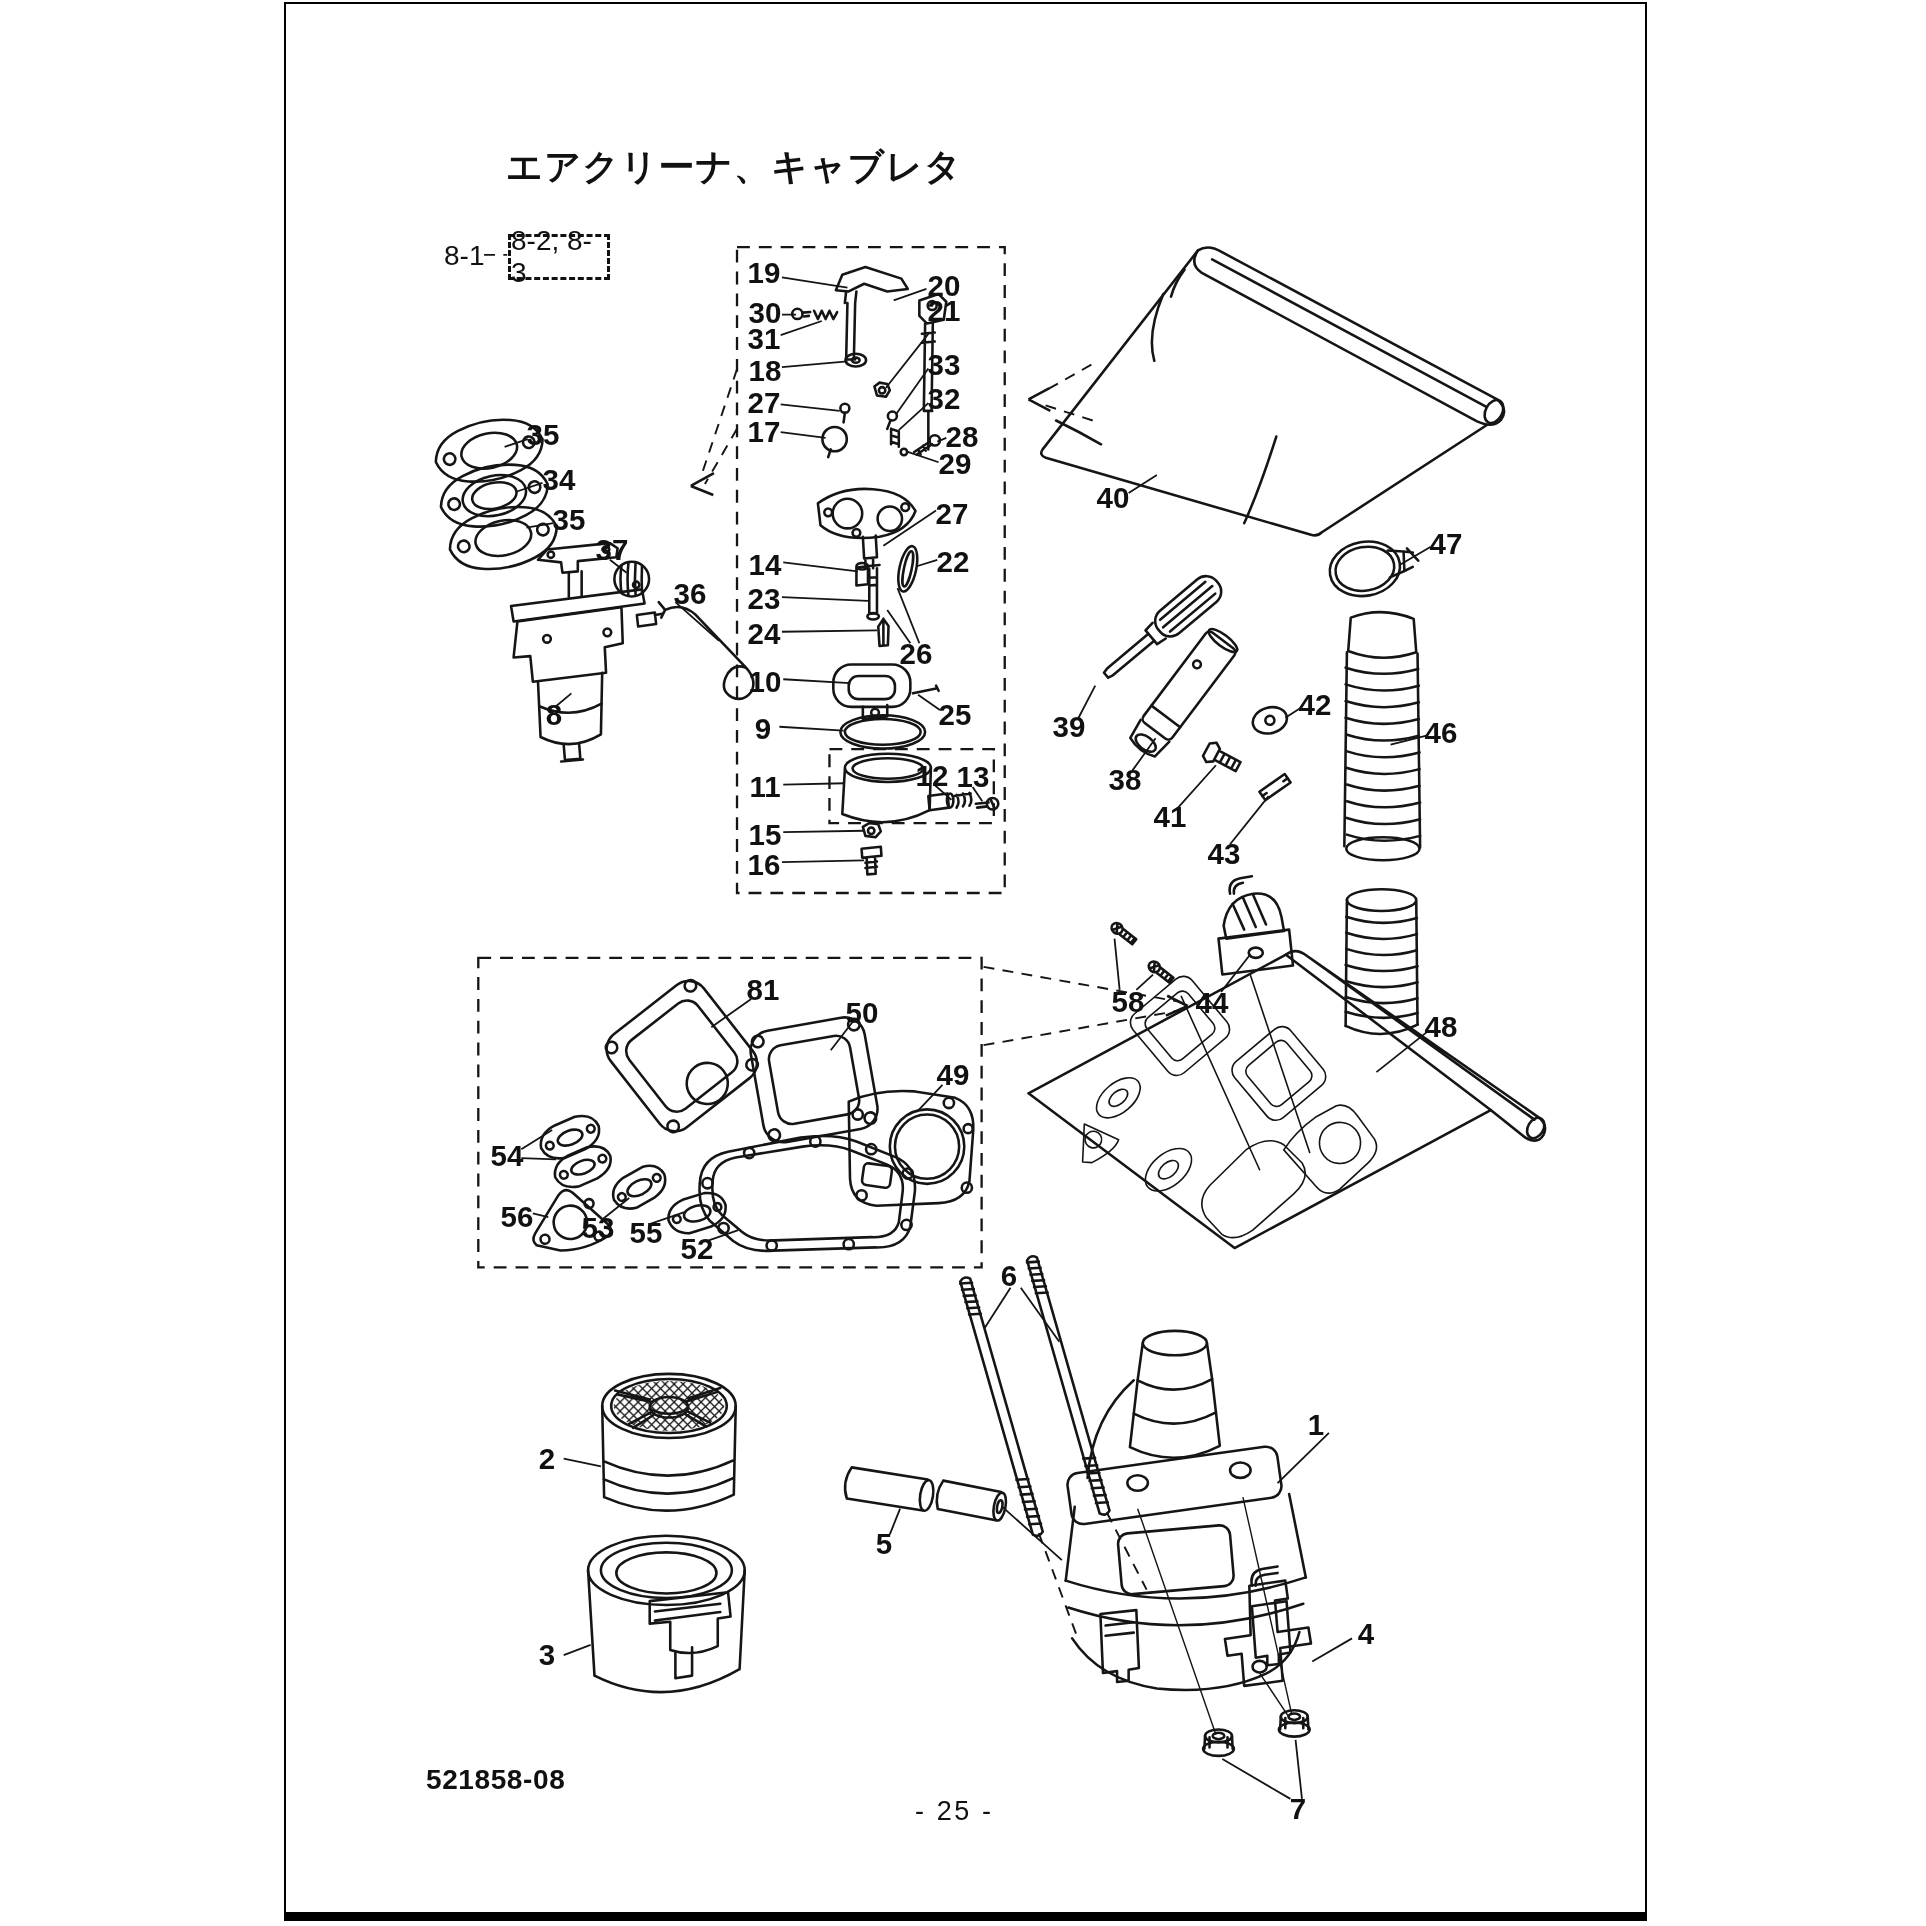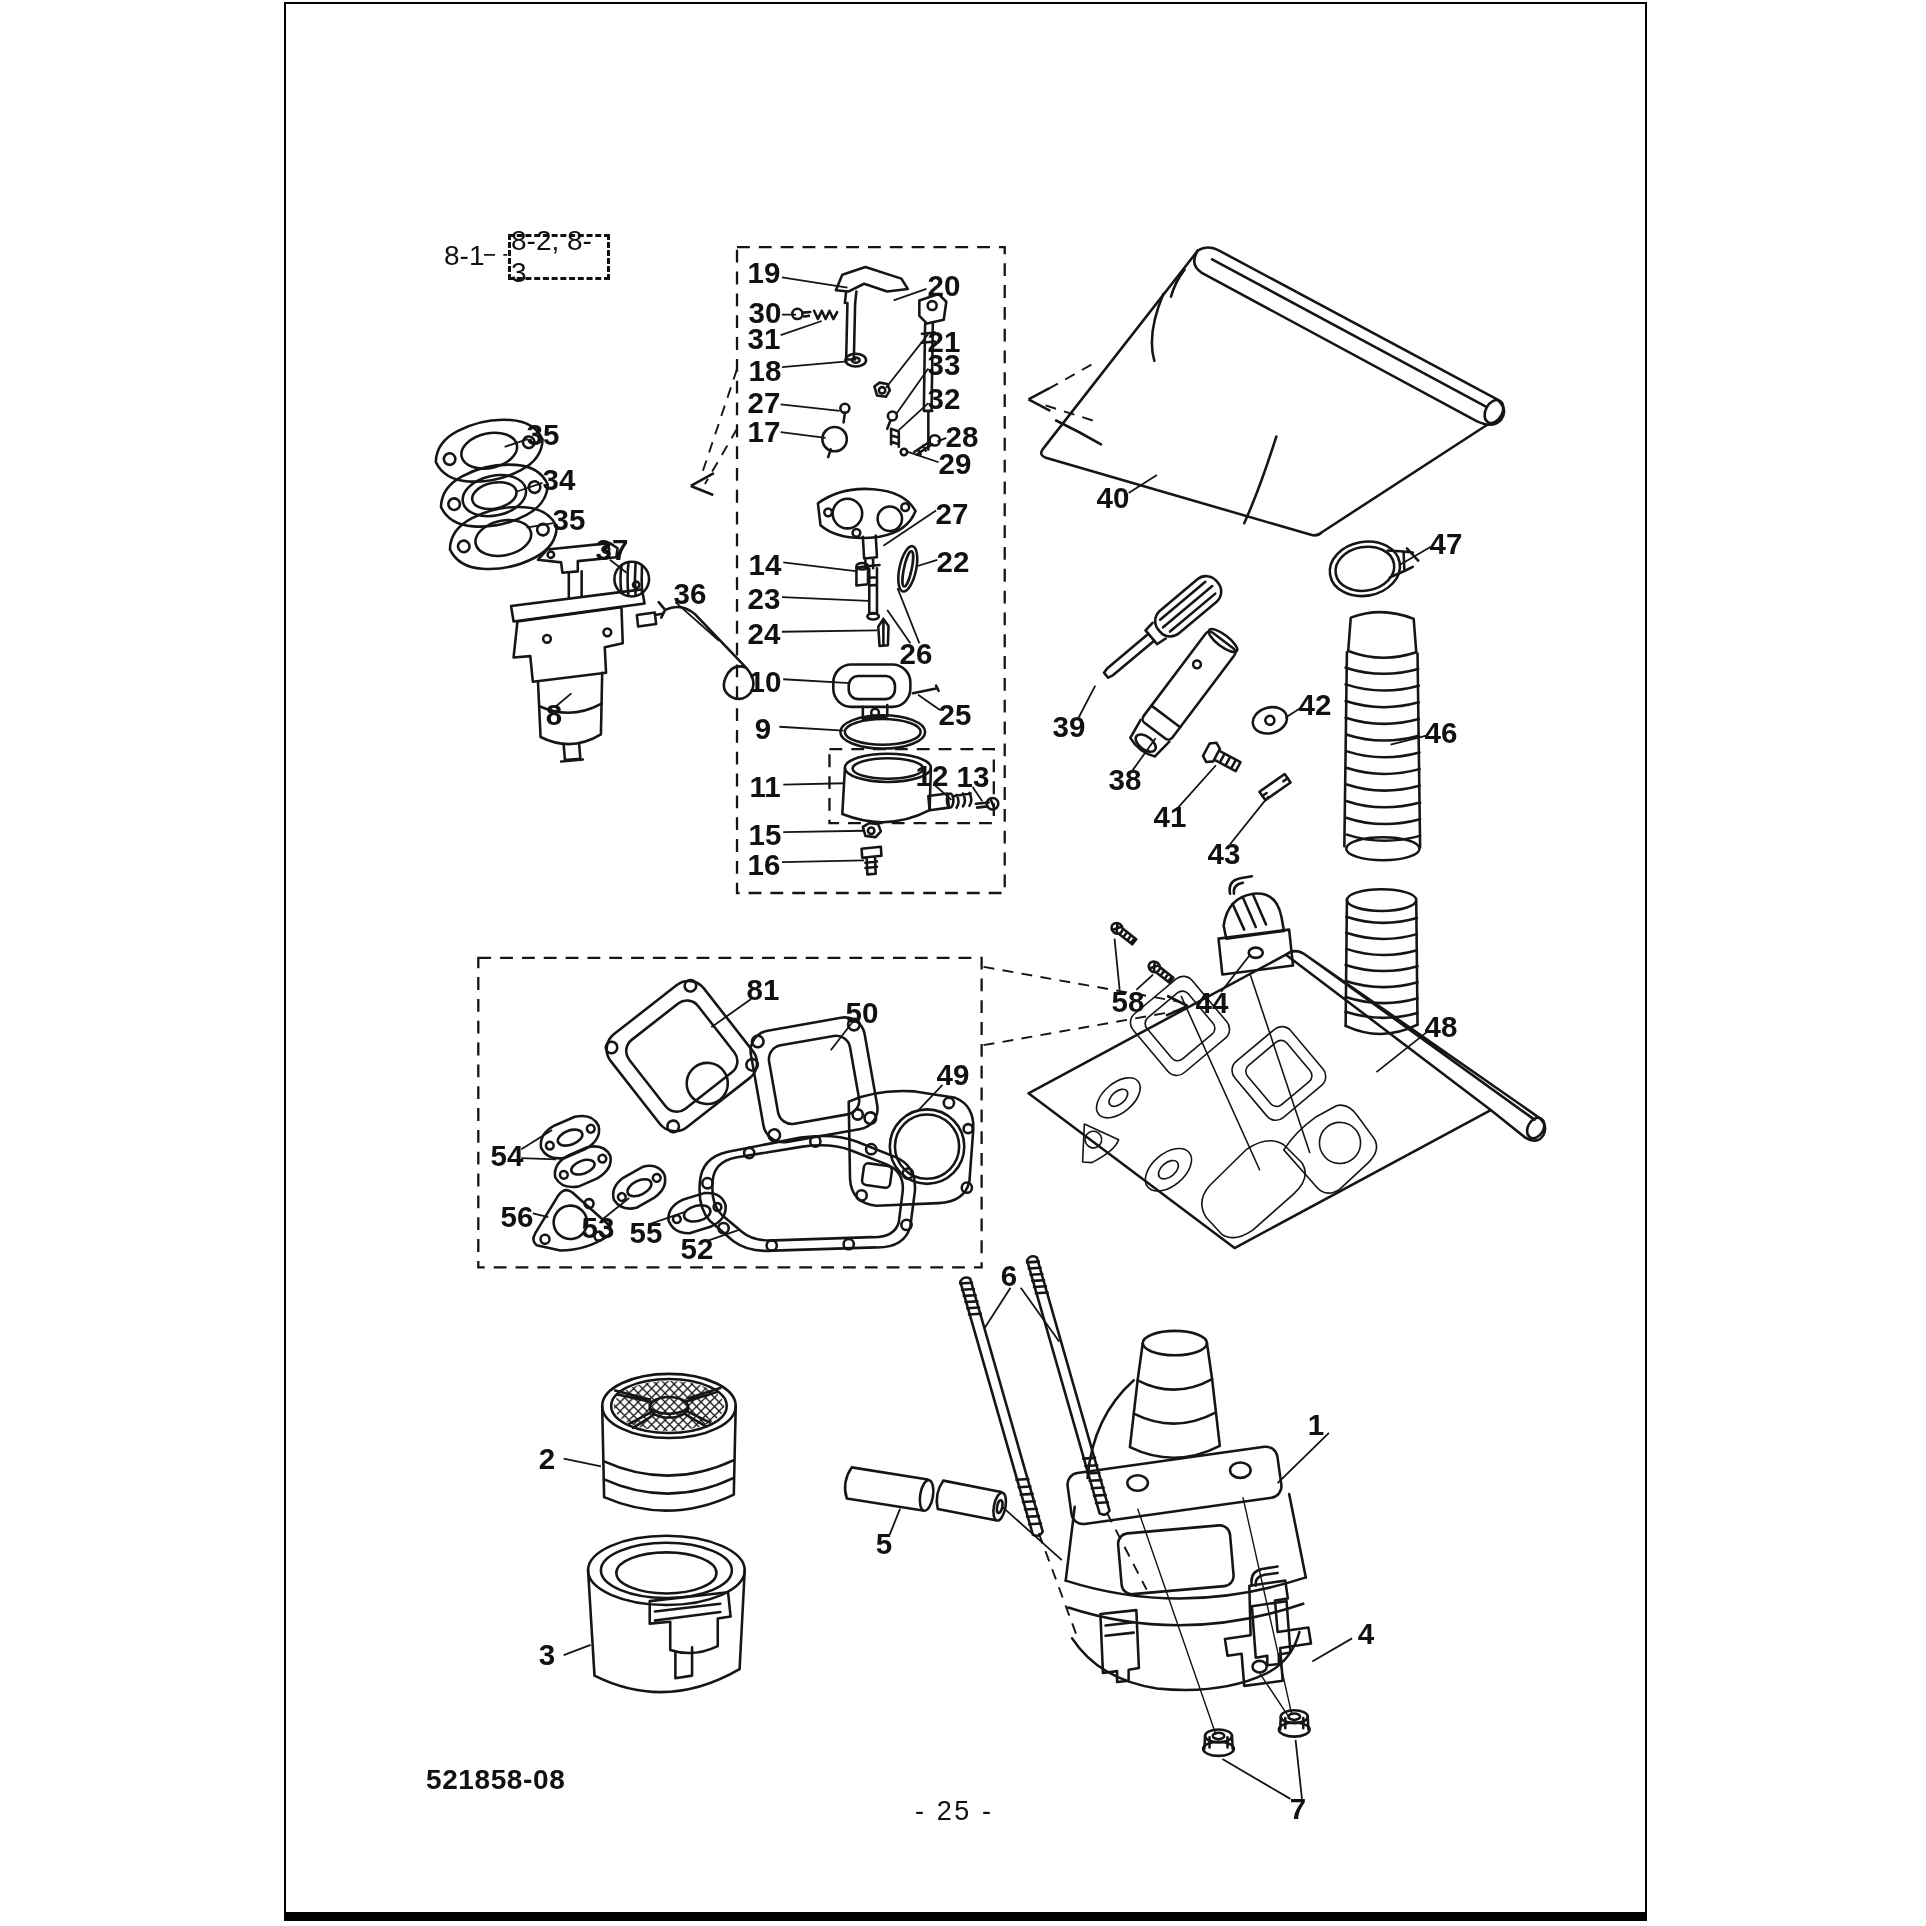--- a/index.html
+++ b/index.html
@@ -18,20 +18,21 @@
   .pnum{font-size:27px;font-weight:400;letter-spacing:2.6px;}
   svg{position:absolute;left:0;top:0;}
   .ln{stroke:#151515;fill:none;}
 </style>
 </head>
 <body>
 
 <div class="page">
   <div class="frame"></div>
 
+  <div class="abs title" style="left:506px;top:143px;">エアクリーナ、キャブレタ</div>
 
   <div class="abs ref" style="left:444px;top:240px;">8-1</div>
   <div class="refbox">
     <span class="ref">8-2, 8-3</span>
   </div>
 
   <div class="abs foot" style="left:426px;top:1764px;">521858-08</div>
   <div class="abs pnum" style="left:915px;top:1796px;">- 25 -</div>
 
   <svg width="1926" height="1926" viewBox="0 0 3000 3000">
@@ -510,21 +511,21 @@
       <div class="co" style="left: 765px; top: 787px;">11</div>
       <div class="co" style="left: 932px; top: 776px;">12</div>
       <div class="co" style="left: 973px; top: 777px;">13</div>
       <div class="co" style="left: 765px; top: 565px;">14</div>
       <div class="co" style="left: 765px; top: 835px;">15</div>
       <div class="co" style="left: 764px; top: 865px;">16</div>
       <div class="co" style="left: 764px; top: 432px;">17</div>
       <div class="co" style="left: 765px; top: 371px;">18</div>
       <div class="co" style="left: 764px; top: 273px;">19</div>
       <div class="co" style="left: 944px; top: 286px;">20</div>
-      <div class="co" style="left: 944px; top: 342px;">21</div>
+      <div class="co" style="left: 944px; top: 311px;">21</div>
       <div class="co" style="left: 953px; top: 562px;">22</div>
       <div class="co" style="left: 764px; top: 599px;">23</div>
       <div class="co" style="left: 764px; top: 634px;">24</div>
       <div class="co" style="left: 955px; top: 715px;">25</div>
       <div class="co" style="left: 916px; top: 654px;">26</div>
       <div class="co" style="left: 764px; top: 403px;">27</div>
       <div class="co" style="left: 952px; top: 514px;">27</div>
       <div class="co" style="left: 962px; top: 437px;">28</div>
       <div class="co" style="left: 955px; top: 464px;">29</div>
       <div class="co" style="left: 765px; top: 313px;">30</div>

